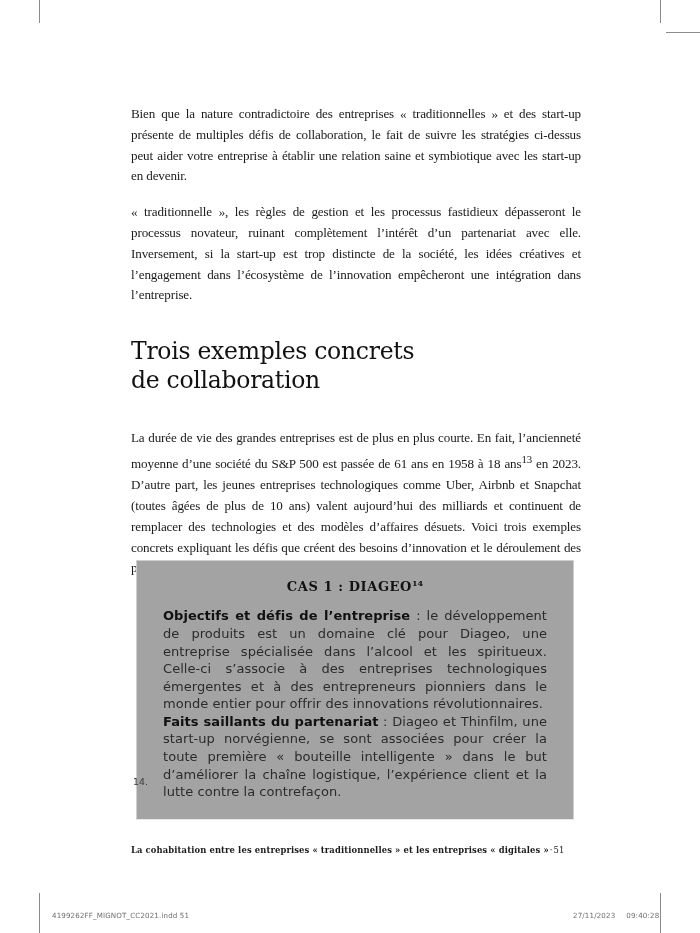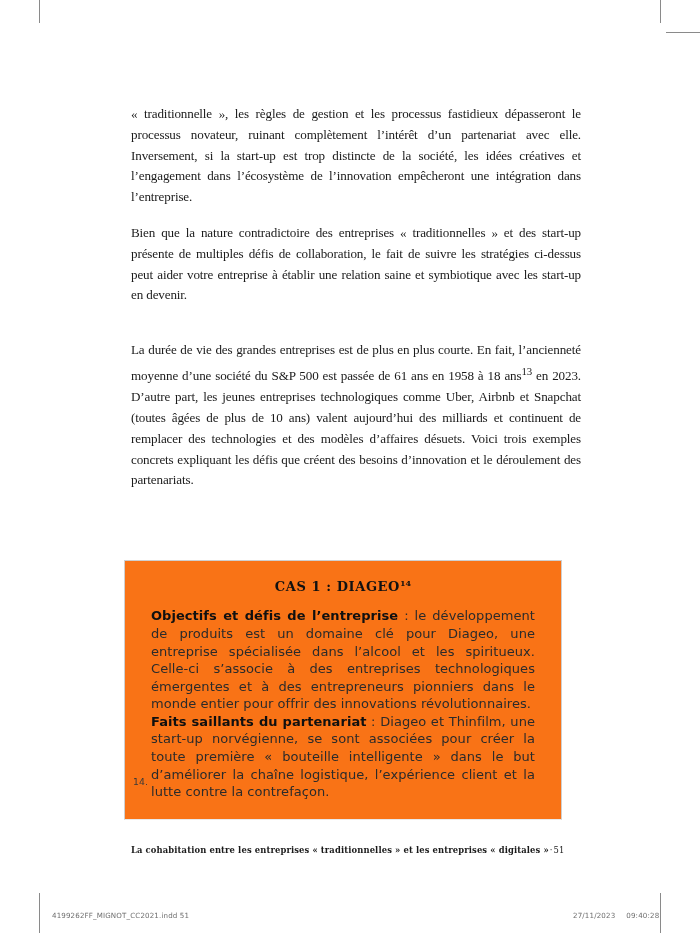--- a/index.html
+++ b/index.html
@@ -58,28 +58,28 @@
     letter-spacing: -0.012em;
     color: #111111;
   }
   h2.section-title .line { display: block; }
 
   .post-title-gap { height: 34px; }
 
   
   .callout {
     position: absolute;
-    left: 124px;
+    left: 136px;
     top: 560px;
     width: 438px;
     box-sizing: border-box;
     border: 1px solid #cfcfcf;
     border-bottom-color: #e9e9e9;
     padding: 16px 26px 18px 26px;
-    background: #f97316;
+    background: #a3a3a3;
   }
   .callout-title {
     text-align: center;
     font-family: "DejaVu Serif", "Liberation Serif", serif;
     font-weight: 700;
     font-size: 13px;
     letter-spacing: 0.045em;
     color: #111111;
     margin: 1px 0 13px 0;
   }
@@ -161,24 +161,28 @@
 <body>
 
 <div class="crop-mark crop-tl"></div>
 <div class="crop-mark crop-tr"></div>
 <div class="crop-mark crop-bl"></div>
 <div class="crop-mark crop-br"></div>
 <div class="crop-mark crop-rule-r"></div>
 
 <div class="page-body">
 
+  <p class="body-text">Bien que la nature contradictoire des entreprises « traditionnelles » et des start-up présente de multiples défis de collaboration, le fait de suivre les stratégies ci-dessus peut aider votre entreprise à établir une relation saine et symbiotique avec les start-up en devenir.</p>
+
   <p class="body-text">« traditionnelle », les règles de gestion et les processus fastidieux dépasseront le processus novateur, ruinant complètement l’intérêt d’un partenariat avec elle. Inversement, si la start-up est trop distincte de la société, les idées créatives et l’engagement dans l’écosystème de l’innovation empêcheront une intégration dans l’entreprise.</p>
 
-  <p class="body-text">Bien que la nature contradictoire des entreprises « traditionnelles » et des start-up présente de multiples défis de collaboration, le fait de suivre les stratégies ci-dessus peut aider votre entreprise à établir une relation saine et symbiotique avec les start-up en devenir.</p>
-
+  <h2 class="section-title">
+    <span class="line">Trois exemples concrets</span>
+    <span class="line">de collaboration</span>
+  </h2>
 
   <div class="post-title-gap"></div>
 
   <p class="body-text">La durée de vie des grandes entreprises est de plus en plus courte. En fait, l’ancienneté moyenne d’une société du S&amp;P 500 est passée de 61 ans en 1958 à 18 ans<sup>13</sup> en 2023. D’autre part, les jeunes entreprises technologiques comme Uber, Airbnb et Snapchat (toutes âgées de plus de 10 ans) valent aujourd’hui des milliards et continuent de remplacer des technologies et des modèles d’affaires désuets. Voici trois exemples concrets expliquant les défis que créent des besoins d’innovation et le déroulement des partenariats.</p>
 </div>
 
 <div class="callout">
   <div class="callout-title">
     <span>CAS 1 : DIAGEO</span><sup>14</sup>
   </div>

